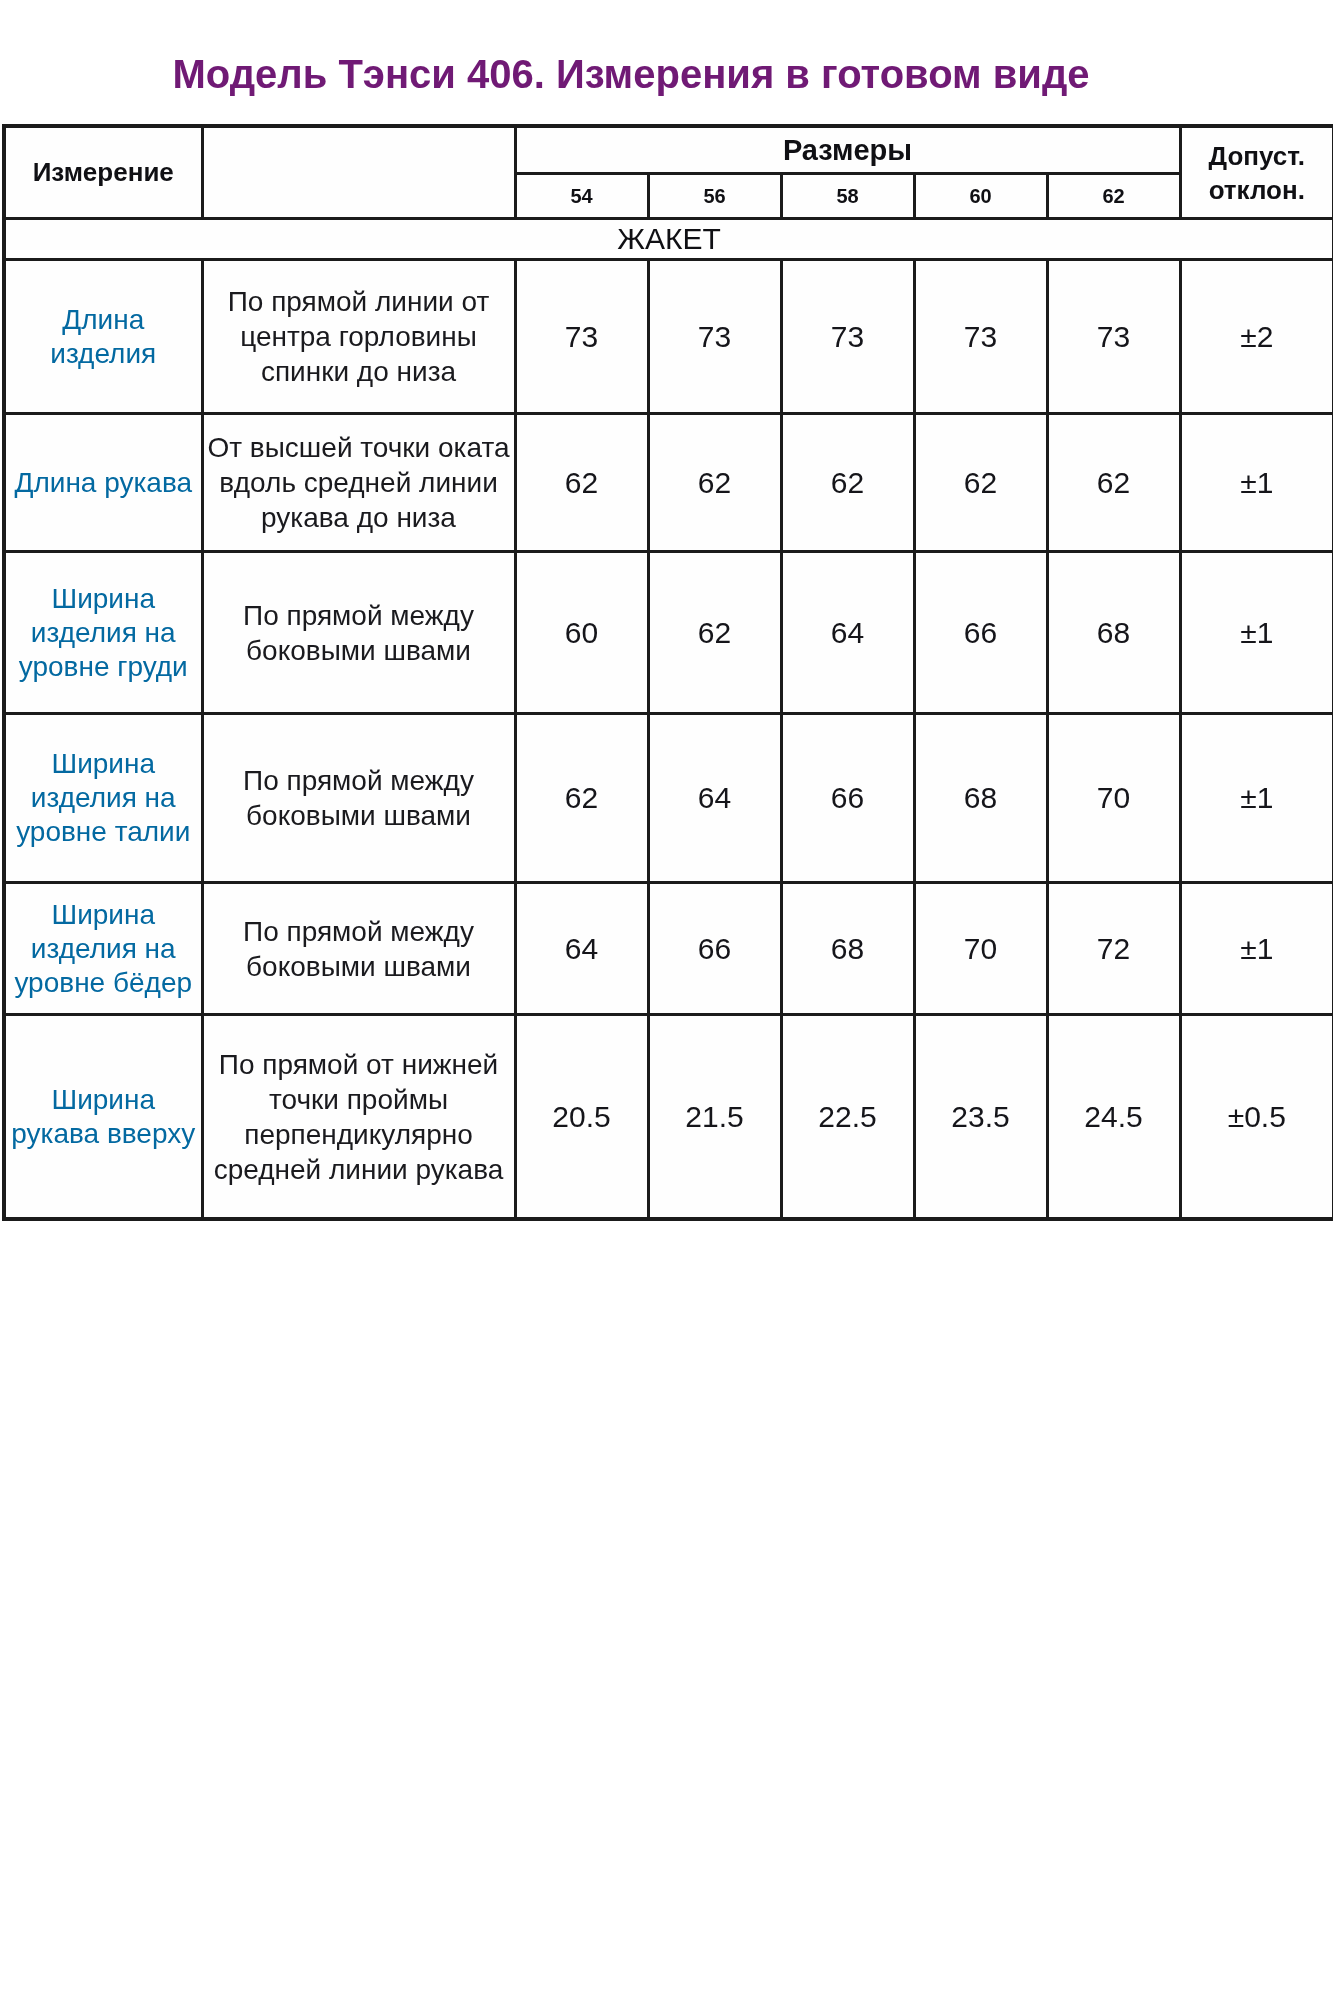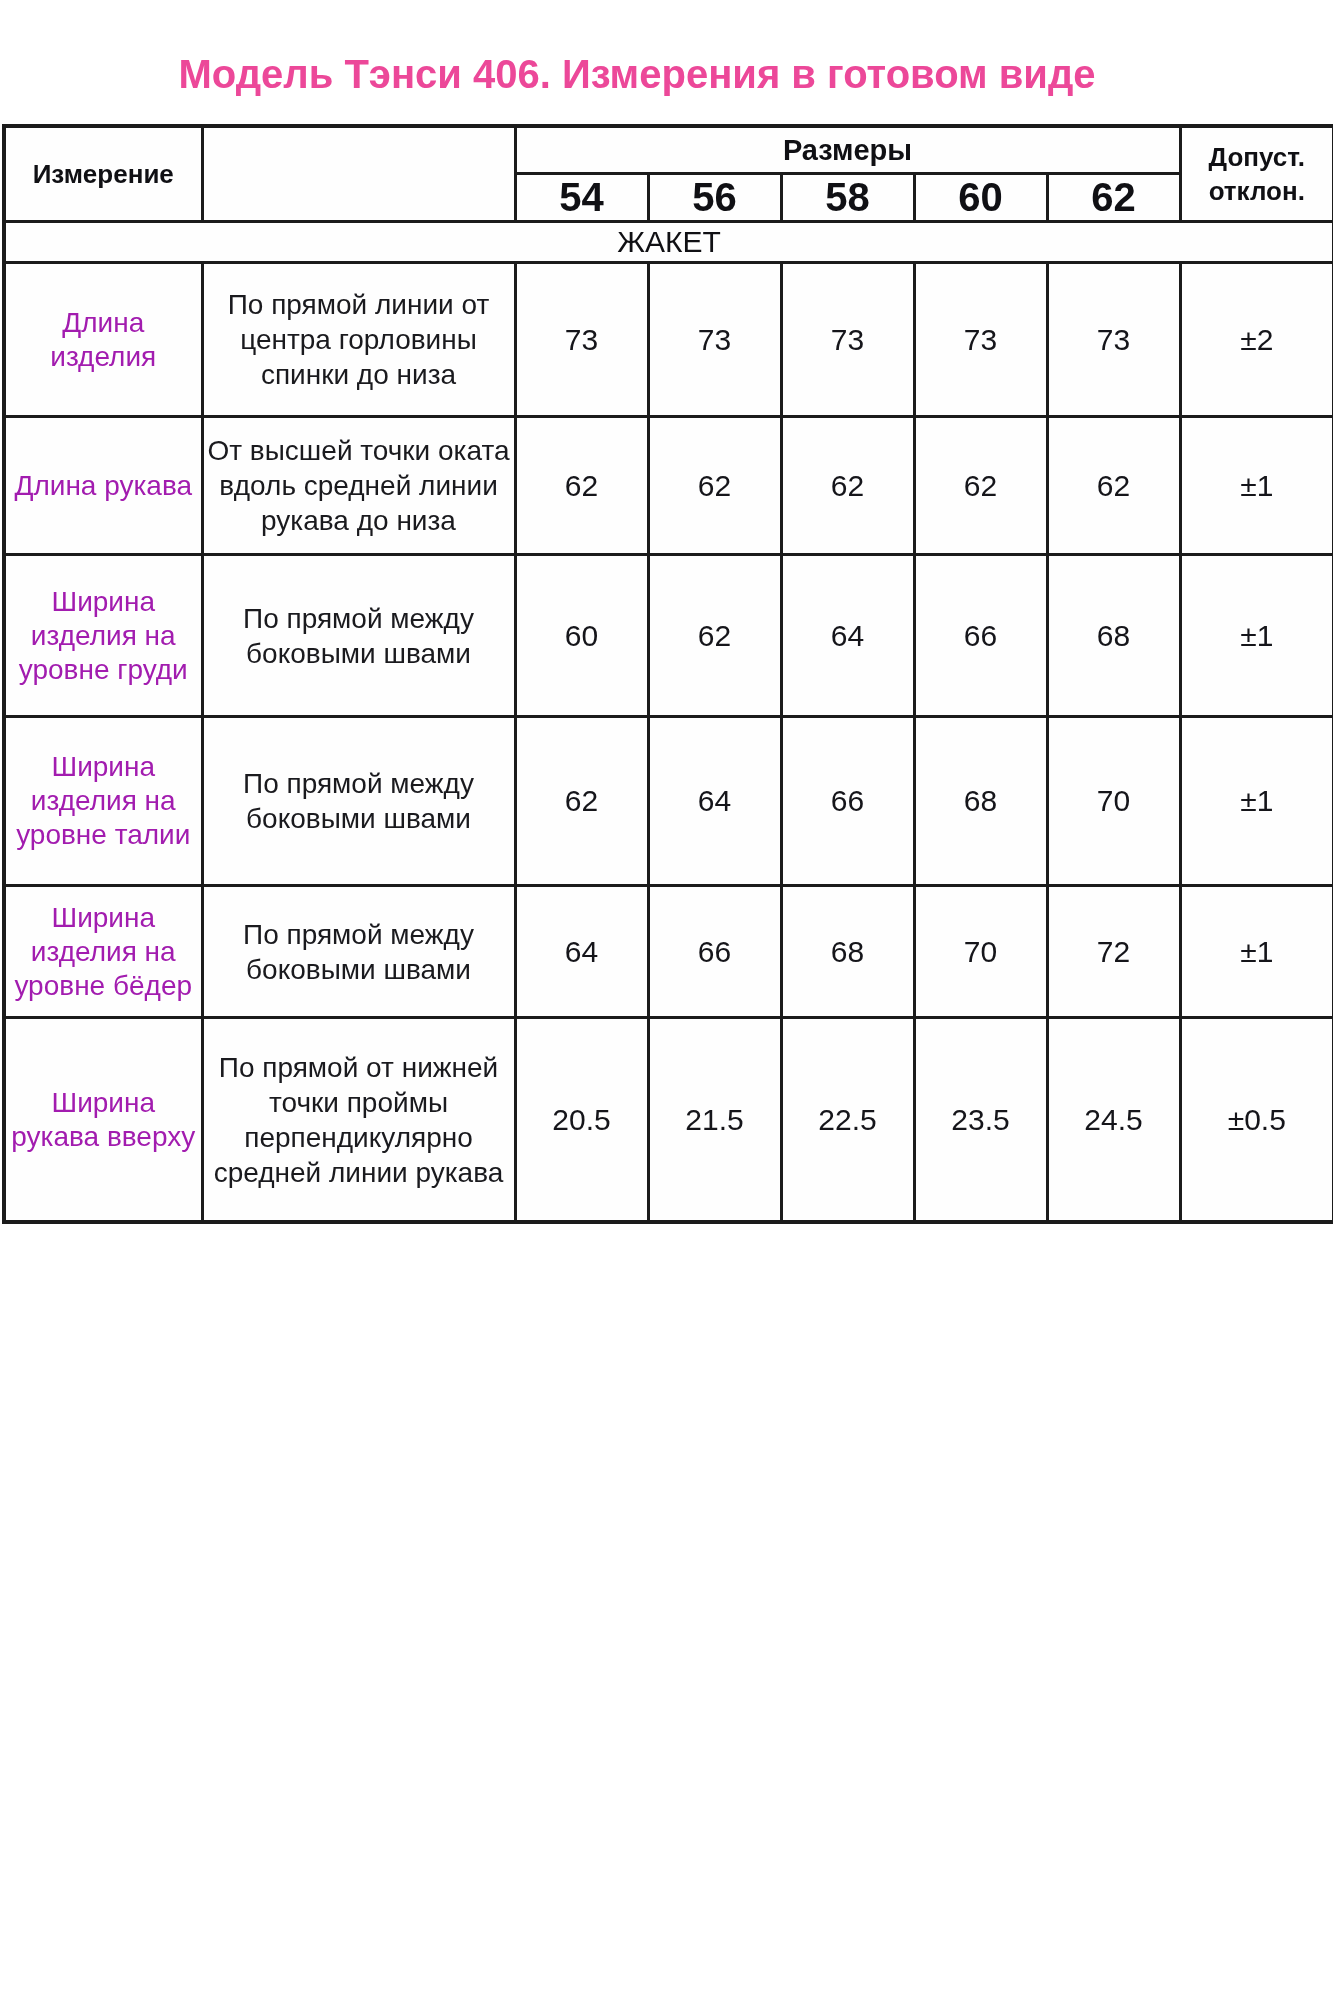--- a/index.html
+++ b/index.html
@@ -11,26 +11,26 @@
     position: relative;
     width: 1333px;
     height: 2000px;
     font-family: "Liberation Sans", sans-serif;
     color: #151515;
     overflow: hidden;
   }
   .title {
     position: absolute;
     top: 52px;
-    left: 6px;
+    left: 0;
     width: 1262px;
     text-align: center;
     font-size: 40px;
     font-weight: bold;
-    color: #ec4899;
+    color: #701a75;
     white-space: nowrap;
   }
   table.size-table {
     position: absolute;
     top: 124px;
     left: 2px;
     width: 1330px;
     border-collapse: collapse;
     table-layout: fixed;
     background: #fefefe;
@@ -50,21 +50,21 @@
     font-weight: bold;
     height: 44px;
     color: #101014;
   }
   th.col-measure {
     font-size: 26px;
     font-weight: bold;
     color: #101014;
   }
   th.size-num {
-    font-size: 40px;
+    font-size: 20px;
     font-weight: bold;
     height: 42px;
     color: #101014;
   }
   th.tol-header {
     font-size: 26px;
     font-weight: bold;
     text-align: left;
     padding-left: 12px;
     line-height: 34px;
@@ -75,21 +75,21 @@
     font-weight: normal;
     height: 38px;
     border-top-width: 4px;
     border-bottom-width: 4px;
     color: #101014;
   }
   td.m-name {
     font-size: 28px;
     line-height: 34px;
     padding: 0 4px;
-    color: #a21caf;
+    color: #0369a1;
   }
   td.m-desc {
     font-size: 28px;
     line-height: 35px;
     padding: 0 14px;
     color: #1a1a1e;
   }
   td.m-val {
     font-size: 30px;
     color: #15151a;

